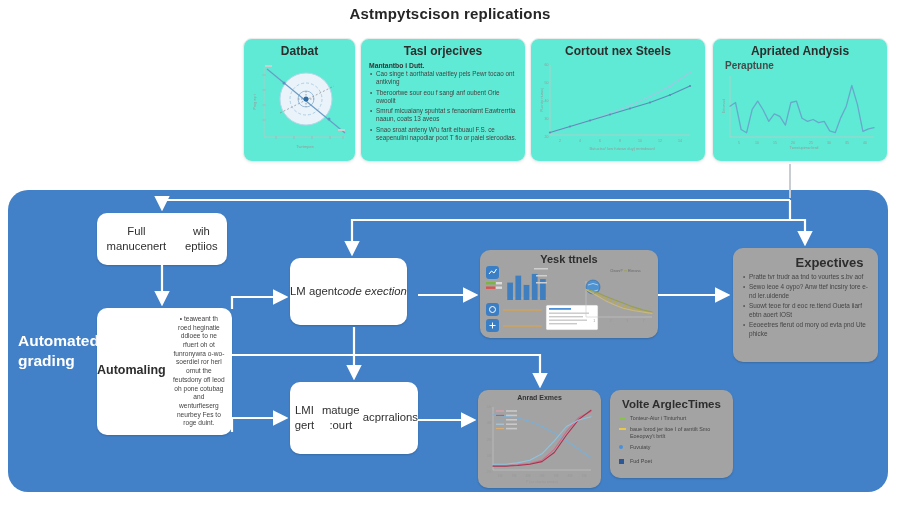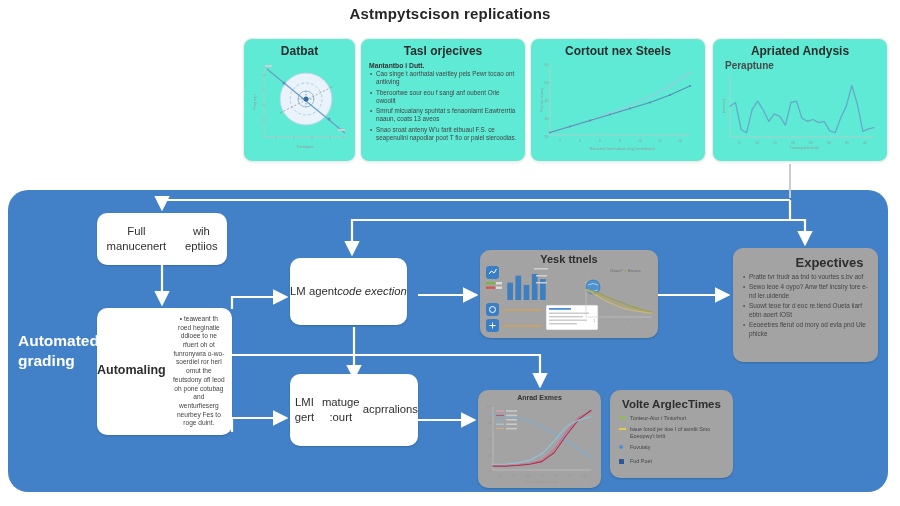--- a/index.html
+++ b/index.html
@@ -154,21 +154,21 @@
     <div class="wbox" style="left:89px;top:118px;width:135px;height:127px">
       <div class="auto-title">Automaling</div>
       <div class="auto-body">• teaweant th roed heginatie ddloee to ne rfuert oh ot funronywra o-wo-soerdiel ror herl omut the feutsdony ofl leod oh pone cotubag and wenturfieserg neurbey Fes to roge duint.</div>
     </div>
 
     <div class="wbox" style="left:282px;top:68px;width:117px;height:67px">
       <div class="bt">LM agent</div>
       <div class="bt it">code exection</div>
     </div>
 
-    <div class="wbox" style="left:282px;top:184px;width:128px;height:72px">
+    <div class="wbox" style="left:282px;top:192px;width:128px;height:72px">
       <div class="bt">LMI gert</div>
       <div class="bt">matuge :ourt</div>
       <div class="bt">acprralions</div>
     </div>
 
     <div class="wcard" style="left:472px;top:60px;width:178px;height:88px">
       <div class="card-title small">Yesk ttnels</div>
       <svg width="178" height="68" viewBox="0 0 178 68">
         <rect x="6" y="1" width="13" height="13" rx="3" fill="#3a7ec6"></rect>
         <path d="M9,9 l2.5,-3 2.5,2 2.5,-4" stroke="#fff" stroke-width="1" fill="none"></path>

